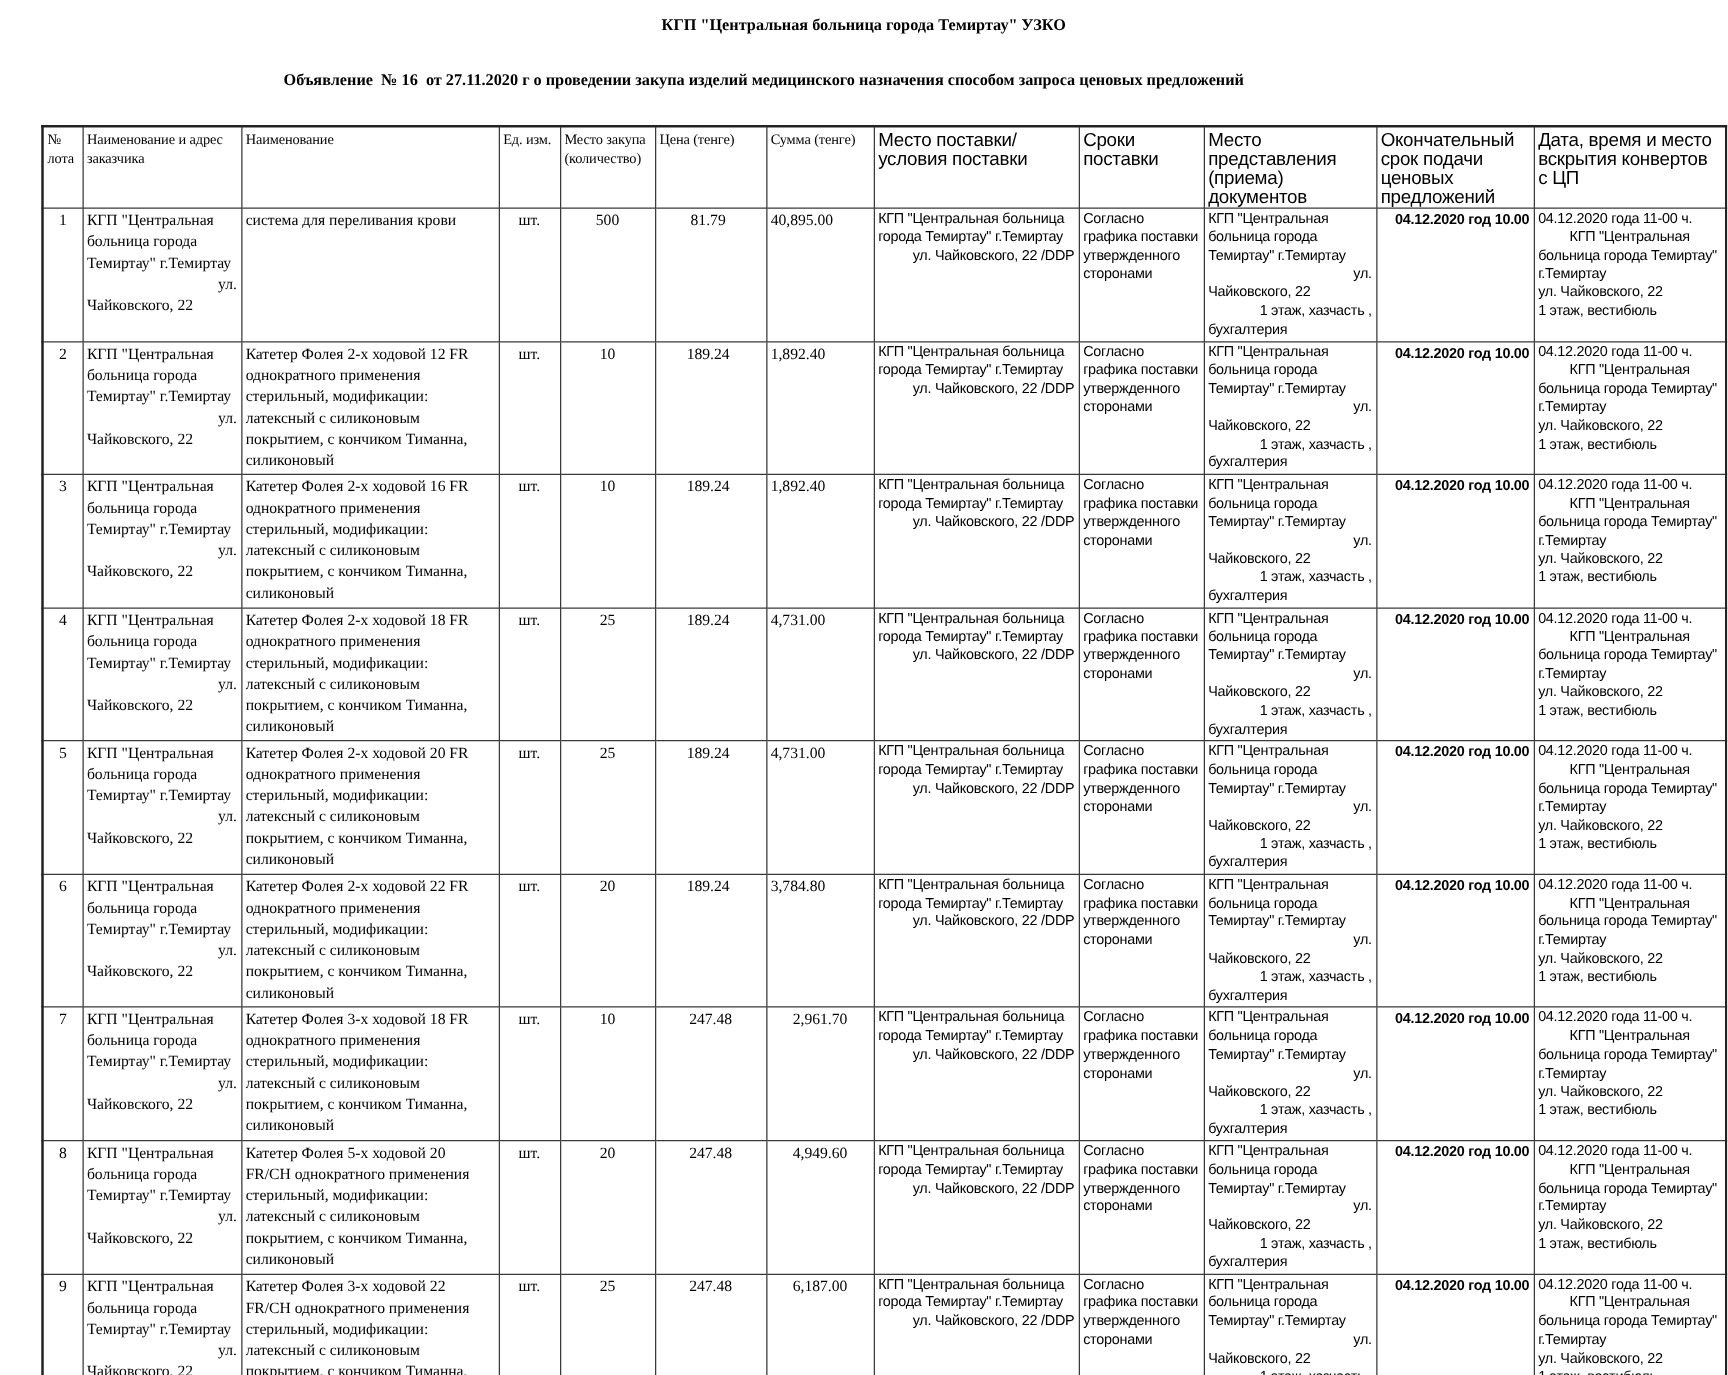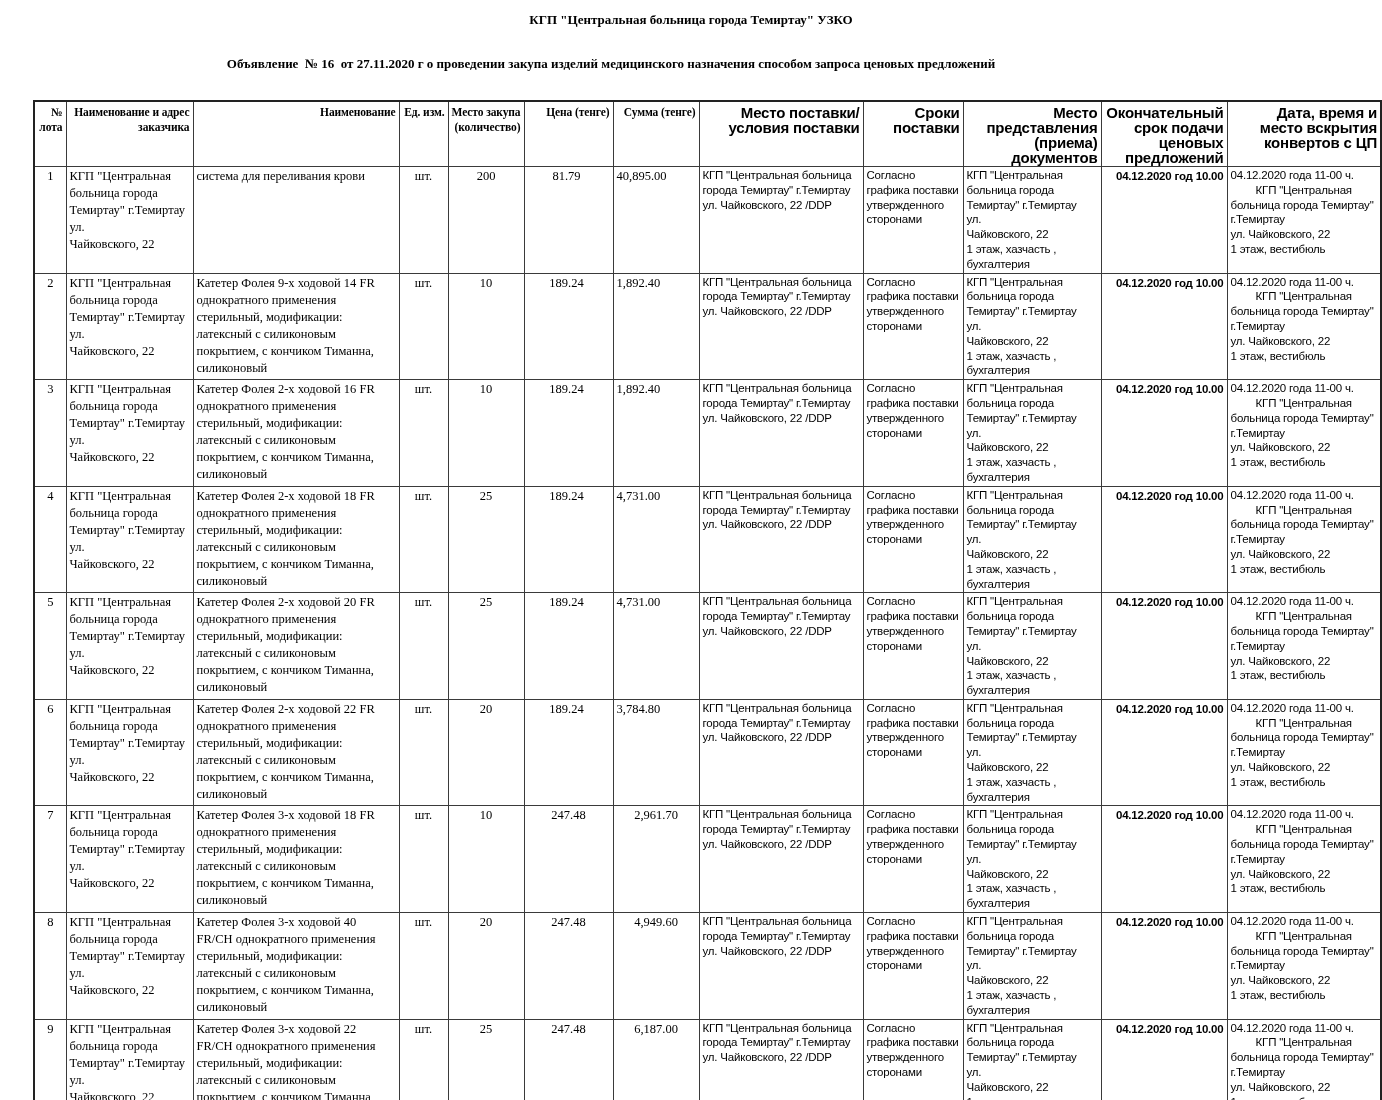--- a/index.html
+++ b/index.html
@@ -23,27 +23,27 @@
     border:2px solid #222;
   }
   .lots th, .lots td {
     border:1px solid #3a3a3a;
     vertical-align:top;
     padding:1px 3px;
     overflow:hidden;
   }
   .lots thead tr { height:46px; }
   .lots tbody tr { height:105px; }
-  .lots th { font-weight:bold; text-align:right; padding-top:3px; }
+  .lots th { font-weight:normal; text-align:left; padding-top:3px; }
   th.serif { font-family:"Liberation Serif", serif; font-size:11.5px; line-height:15px; letter-spacing:-0.1px; }
   th.sans  { font-family:"Liberation Sans", sans-serif; font-size:15px; line-height:15px; letter-spacing:-0.2px; }
   td.serif { font-family:"Liberation Serif", serif; font-size:12.5px; line-height:17px; }
   td.sans  { font-family:"Liberation Sans", sans-serif; font-size:11.5px; line-height:14.8px; letter-spacing:-0.2px; }
   .al-c { text-align:center; }
-  .al-r { text-align:left; }
+  .al-r { text-align:right; }
   .al-rp { text-align:left; padding-right:14px; }
   td.price { text-align:center; padding-right:7px; }
   td.sum   { text-align:left; padding-right:15px; }
   
   .lots tbody tr:nth-child(n+7) td.price,
   .lots tbody tr:nth-child(n+7) td.sum { text-align:center; padding-right:3px; }
   td.deadline { font-weight:bold; text-align:right; white-space:nowrap; padding-top:2px; }
 </style>
 </head>
 <body>
@@ -86,21 +86,21 @@
     <tbody>
     <tr>
       <td class="serif al-c">1</td>
       <td class="serif">
         <div>КГП "Центральная больница города Темиртау" г.Темиртау</div>
         <div class="al-r">ул.</div>
         <div>Чайковского, 22</div>
       </td>
       <td class="serif">система для переливания крови</td>
       <td class="serif al-c">шт.</td>
-      <td class="serif al-c">200</td>
+      <td class="serif al-c">500</td>
       <td class="serif price">81.79</td>
       <td class="serif sum">40,895.00</td>
       <td class="sans">
         <div>КГП "Центральная больница города Темиртау" г.Темиртау</div>
         <div class="al-r">ул. Чайковского, 22 /DDP</div>
       </td>
       <td class="sans">Согласно графика поставки утвержденного сторонами</td>
       <td class="sans">
         <div>КГП "Центральная больница города Темиртау" г.Темиртау</div>
         <div class="al-r">ул.</div>
@@ -119,21 +119,21 @@
       </td>
     </tr>
 
     <tr>
       <td class="serif al-c">2</td>
       <td class="serif">
         <div>КГП "Центральная больница города Темиртау" г.Темиртау</div>
         <div class="al-r">ул.</div>
         <div>Чайковского, 22</div>
       </td>
-      <td class="serif">Катетер Фолея 9-х ходовой 14 FR однократного применения стерильный, модификации: латексный с силиконовым покрытием, с кончиком Тиманна, силиконовый</td>
+      <td class="serif">Катетер Фолея 2-х ходовой 12 FR однократного применения стерильный, модификации: латексный с силиконовым покрытием, с кончиком Тиманна, силиконовый</td>
       <td class="serif al-c">шт.</td>
       <td class="serif al-c">10</td>
       <td class="serif price">189.24</td>
       <td class="serif sum">1,892.40</td>
       <td class="sans">
         <div>КГП "Центральная больница города Темиртау" г.Темиртау</div>
         <div class="al-r">ул. Чайковского, 22 /DDP</div>
       </td>
       <td class="sans">Согласно графика поставки утвержденного сторонами</td>
       <td class="sans">
@@ -329,21 +329,21 @@
       </td>
     </tr>
 
     <tr>
       <td class="serif al-c">8</td>
       <td class="serif">
         <div>КГП "Центральная больница города Темиртау" г.Темиртау</div>
         <div class="al-r">ул.</div>
         <div>Чайковского, 22</div>
       </td>
-      <td class="serif">Катетер Фолея 3-х ходовой 40 FR/CH однократного применения стерильный, модификации: латексный с силиконовым покрытием, с кончиком Тиманна, силиконовый</td>
+      <td class="serif">Катетер Фолея 5-х ходовой 20 FR/CH однократного применения стерильный, модификации: латексный с силиконовым покрытием, с кончиком Тиманна, силиконовый</td>
       <td class="serif al-c">шт.</td>
       <td class="serif al-c">20</td>
       <td class="serif price">247.48</td>
       <td class="serif sum">4,949.60</td>
       <td class="sans">
         <div>КГП "Центральная больница города Темиртау" г.Темиртау</div>
         <div class="al-r">ул. Чайковского, 22 /DDP</div>
       </td>
       <td class="sans">Согласно графика поставки утвержденного сторонами</td>
       <td class="sans">

